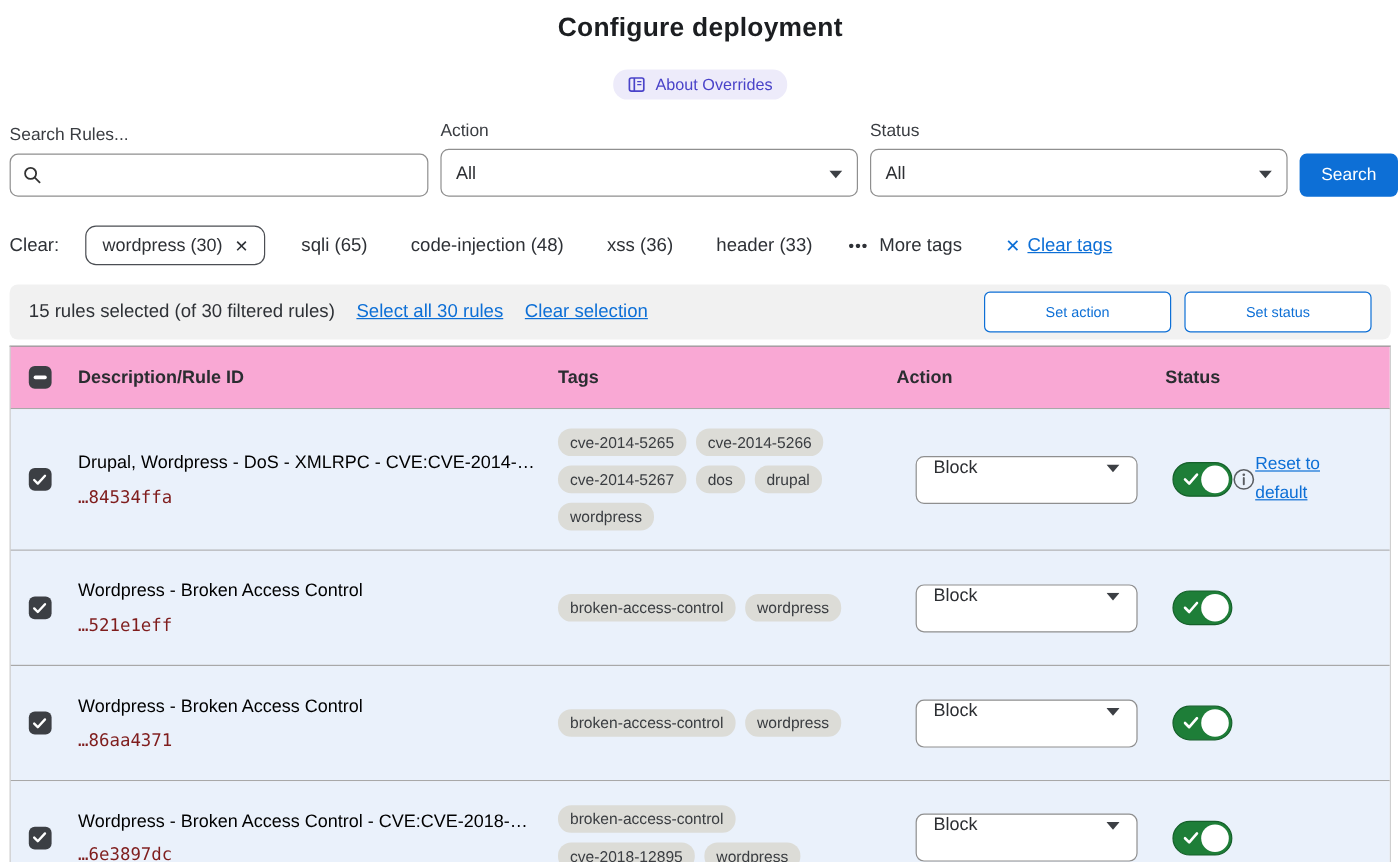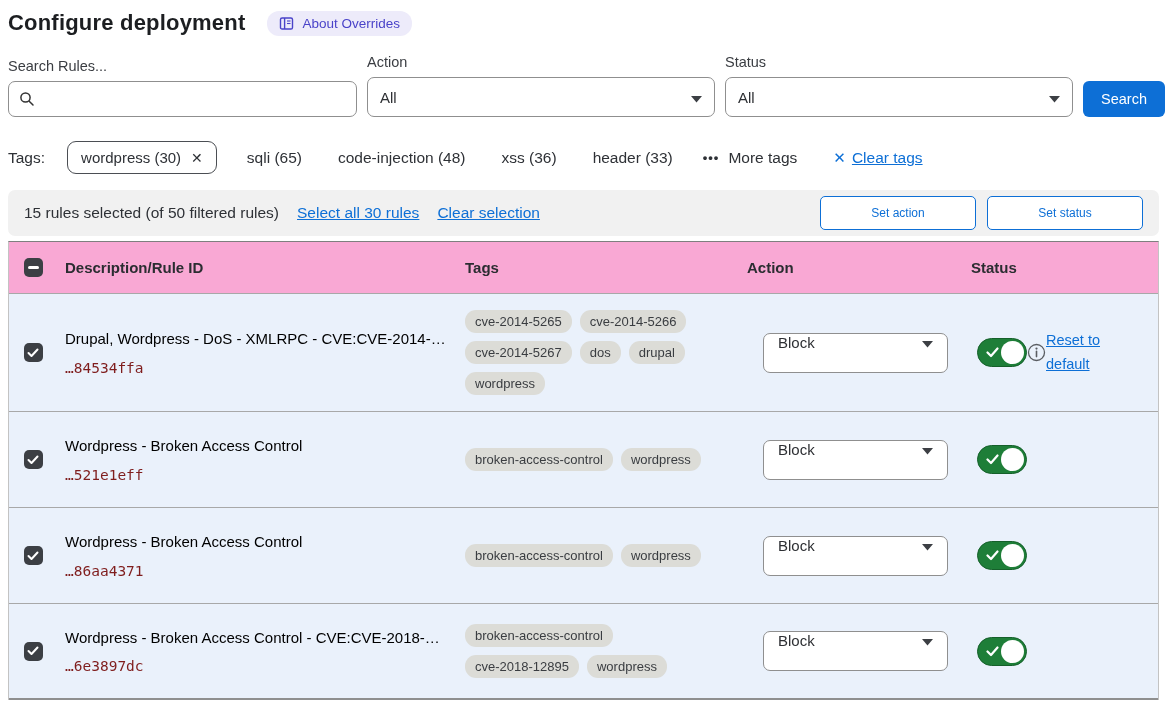--- a/index.html
+++ b/index.html
@@ -4,21 +4,21 @@
 <style>
   * { box-sizing: border-box; margin: 0; padding: 0; }
   html,body { width: 1167px; }
   body {
     font-family: "Liberation Sans", sans-serif;
     background: #ffffff;
     color: #33363b;
     padding: 10px 8px 0 8px;
   }
   
-  .page-header { display: flex; align-items: center; gap: 22px; margin-bottom: 18px; }
+  .page-header { display: flex; align-items: center; gap: 22px; margin-bottom: 18px; flex-direction: column; }
   .page-title { font-size: 22px; font-weight: 700; color: #1c1e21; letter-spacing: .2px; }
   .about-badge {
     display: inline-flex; align-items: center; gap: 8px;
     background: var(--badge_bg, #edebfa); color: var(--badge_text, #4a43c9);
     font-size: 13.5px; padding: 5px 12px; border-radius: 12px; cursor: pointer;
   }
   
   .filters { display: grid; grid-template-columns: 349px 348px 348px 82px; gap: 10px; align-items: end; margin-bottom: 24px; }
   .field-label { font-size: 14.5px; color: #3a3d42; margin-bottom: 7px; display: block; }
   .text-input-wrap {
@@ -144,21 +144,21 @@
       <span>All</span>
       <span class="caret"><svg width="11" height="7" viewBox="0 0 11 7">
             <polygon points="0,0 11,0 5.5,6.5" fill="#3c3f44"></polygon>
           </svg></span>
     </div>
   </div>
   <button class="btn-primary">Search</button>
 </div>
 
 <div class="tags-bar">
-  <span class="tags-bar-label">Tags:</span>
+  <span class="tags-bar-label">Clear:</span>
   <span class="selected-chip">
     <span>wordpress (30)</span>
     <span class="chip-x">✕</span>
   </span>
   <span style="display:inline-flex; gap:36px;" id="tag-filter-list">
       <span class="tag-filter">sqli (65)</span>
       <span class="tag-filter">code-injection (48)</span>
       <span class="tag-filter">xss (36)</span>
       <span class="tag-filter">header (33)</span>
     </span>
@@ -166,21 +166,21 @@
     <span class="dots">•••</span>
     <span>More tags</span>
   </span>
   <span class="clear-tags">
     <span class="x">✕</span>
     <span class="link">Clear tags</span>
   </span>
 </div>
 
 <div class="selection-bar">
-  <span class="selection-summary">15 rules selected (of 50 filtered rules)</span>
+  <span class="selection-summary">15 rules selected (of 30 filtered rules)</span>
   <span class="selection-links">
     <span class="link">Select all 30 rules</span>
     <span class="link">Clear selection</span>
   </span>
   <span class="selection-actions">
     <button class="btn-outline">Set action</button>
     <button class="btn-outline">Set status</button>
   </span>
 </div>
 

